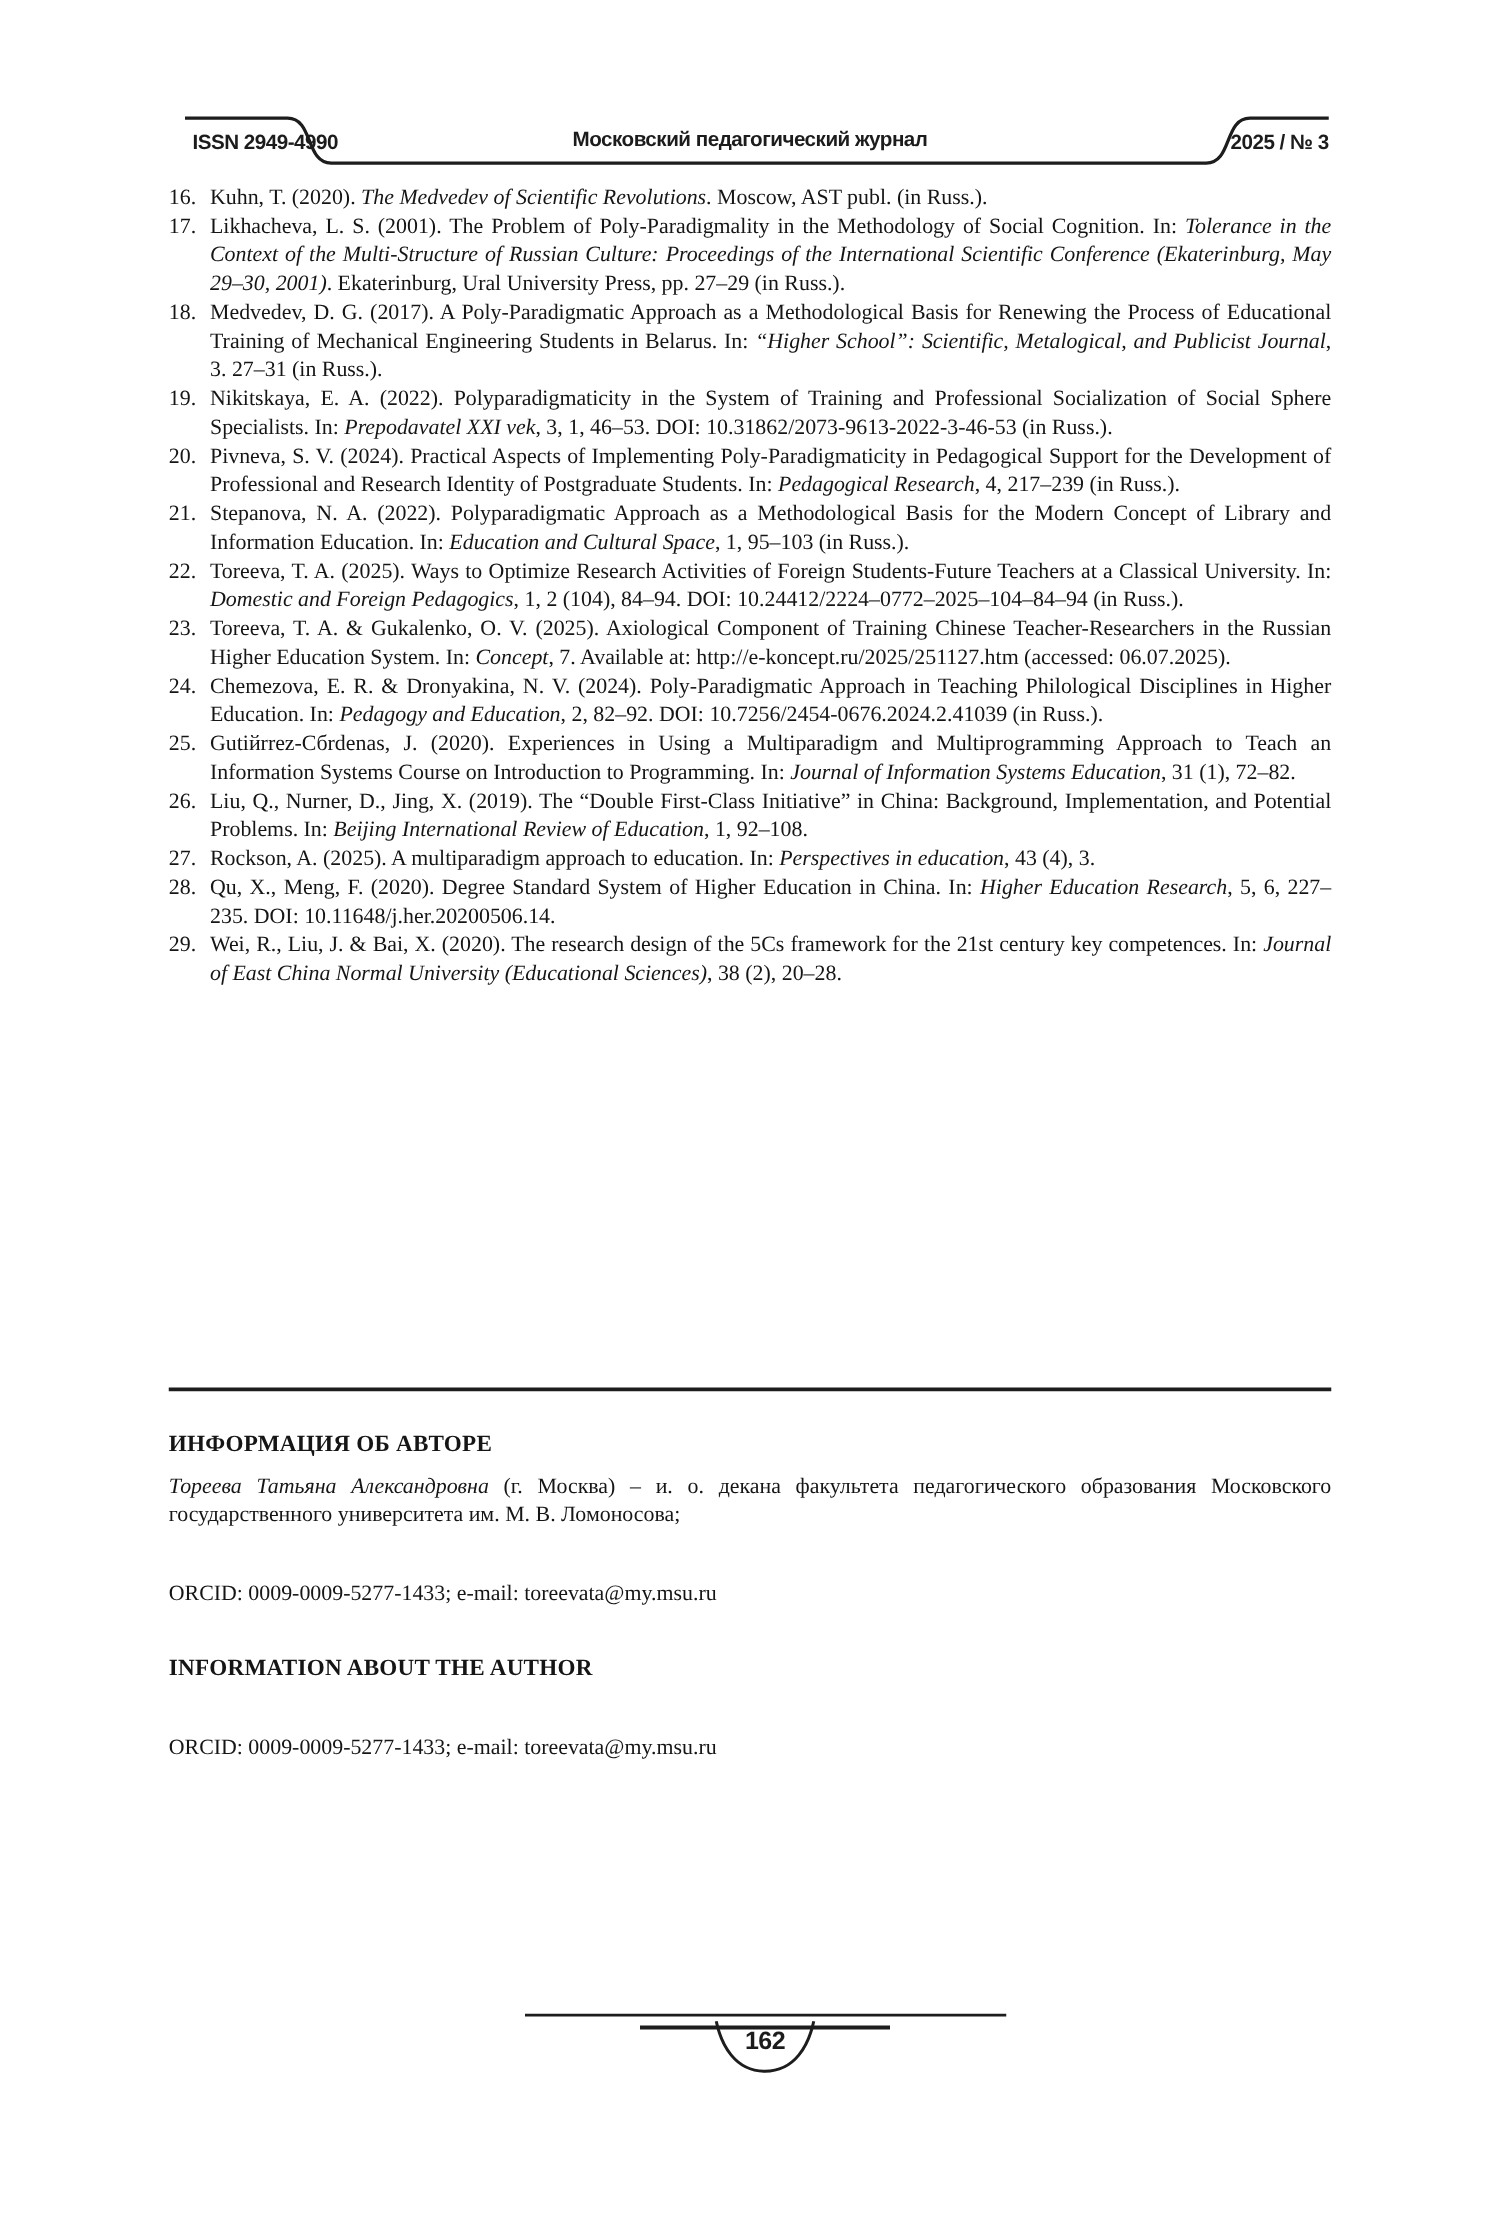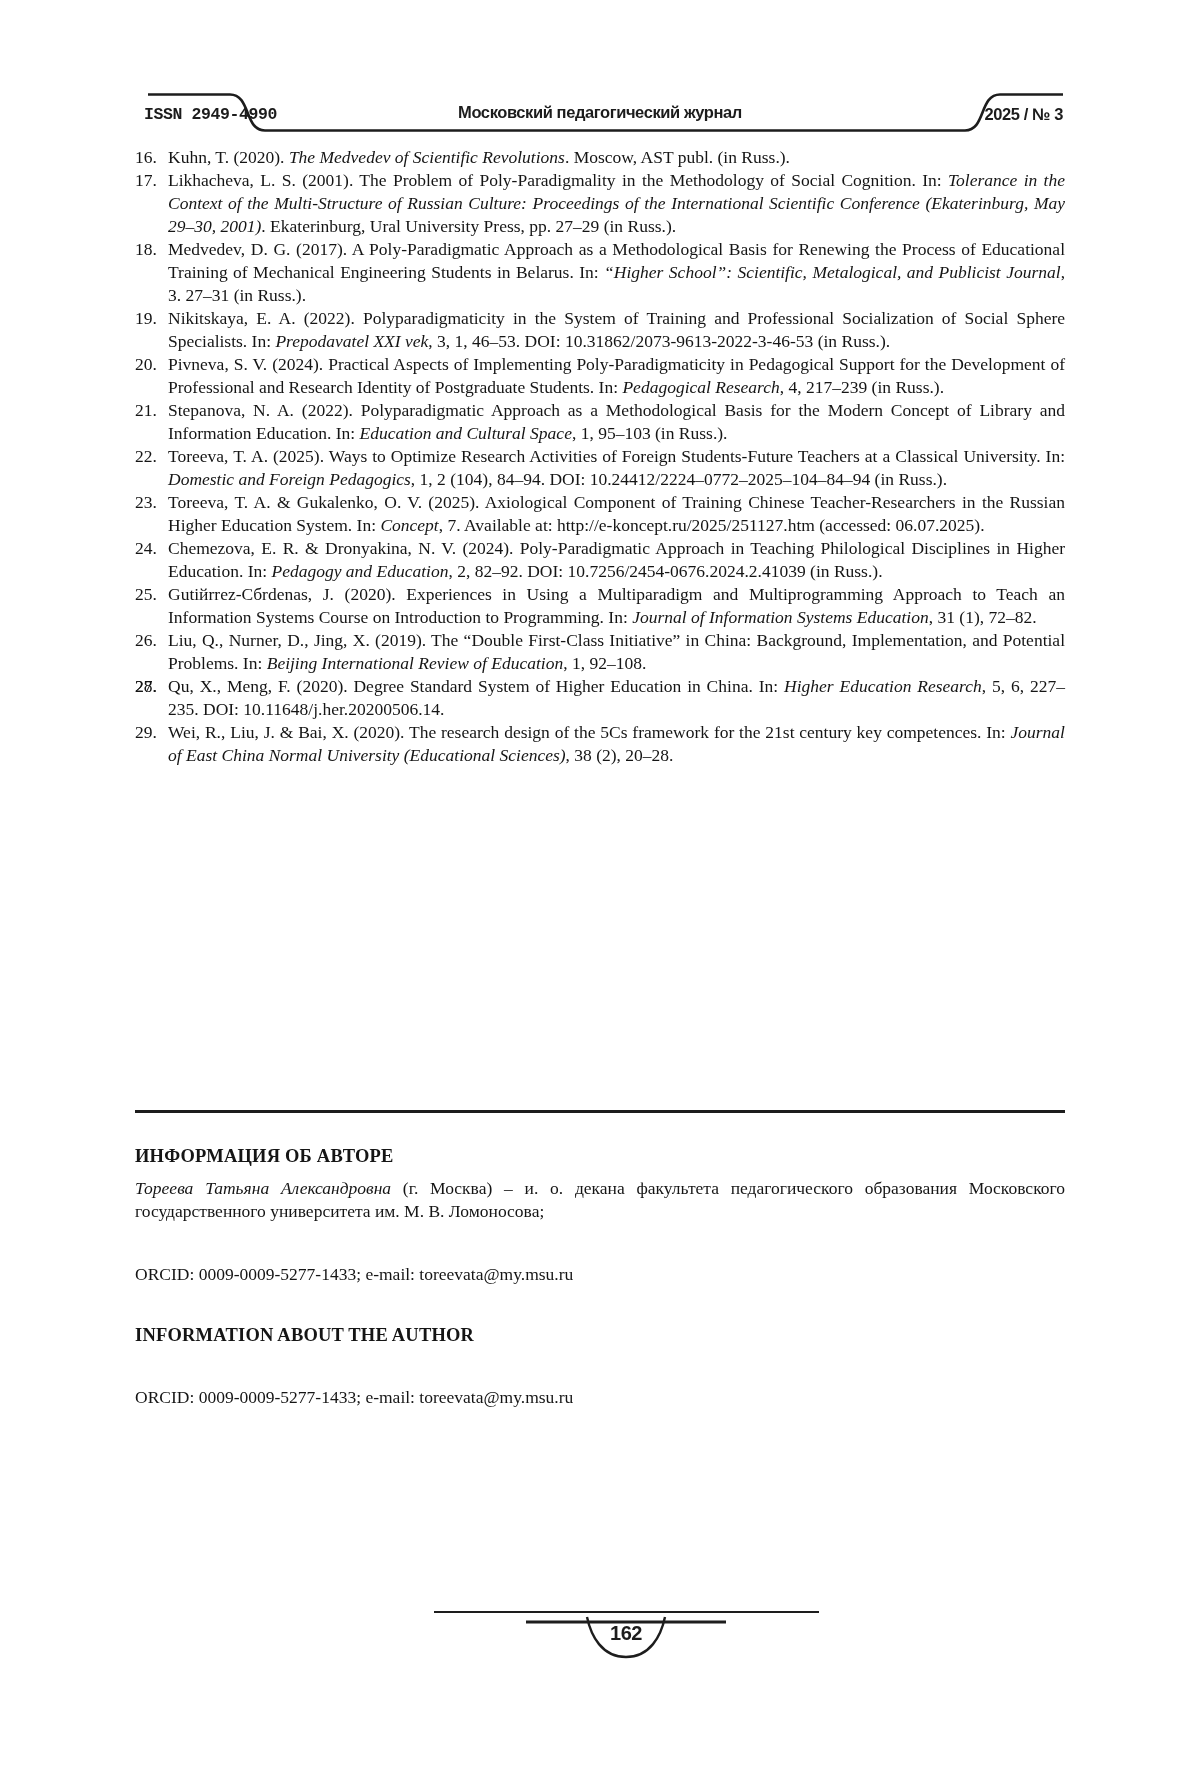--- a/index.html
+++ b/index.html
@@ -29,21 +29,21 @@
   }
   .journal-header svg { position: absolute; top: 0; left: 0; }
   .hdr-text {
     position: absolute;
     font-size: 16.5px;
     font-weight: bold;
     letter-spacing: -0.4px;
     white-space: nowrap;
     color: #1c1c1c;
   }
-  .hdr-issn  { left: 9px;  top: 13px; font-family: Liberation Mono, monospace; }
+  .hdr-issn  { left: 19px;  top: 13px; }
   .hdr-title { left: 0; right: 0; top: 11px; text-align: center; }
   .hdr-issue { right: 2px; top: 13px; }
 
   
   .refs {
     position: absolute;
     top: 146px;
     left: 0;
     width: 930px;
     list-style: none;
@@ -87,21 +87,21 @@
     font-size: 17.5px;
     line-height: 23px;
     text-align: left;
     margin-top: 40px;
   }
 
   
   .page-footer {
     position: absolute;
     top: 1606px;
-    left: 16px;
+    left: 2px;
     width: 930px;
     height: 62px;
   }
   .page-number {
     position: absolute;
     left: 447px;
     top: 16px;
     width: 56px;
     text-align: center;
     font-family: "Liberation Sans", sans-serif;
@@ -130,21 +130,21 @@
       <li class="ref"><span class="ref-num">17.</span><span><span>Likhacheva, L. S. (2001). The Problem of Poly-Paradigmality in the Methodology of Social Cognition. In: </span><i>Tolerance in the Context of the Multi-Structure of Russian Culture: Proceedings of the International Scientific Conference (Ekaterinburg, May 29–30, 2001)</i><span>. Ekaterinburg, Ural University Press, pp. 27–29 (in Russ.).</span></span></li>
       <li class="ref"><span class="ref-num">18.</span><span><span>Medvedev, D. G. (2017). A Poly-Paradigmatic Approach as a Methodological Basis for Renewing the Process of Educational Training of Mechanical Engineering Students in Belarus. In: </span><i>“Higher School”: Scientific, Metalogical, and Publicist Journal</i><span>, 3. 27–31 (in Russ.).</span></span></li>
       <li class="ref"><span class="ref-num">19.</span><span><span>Nikitskaya, E. A. (2022). Polyparadigmaticity in the System of Training and Professional Socialization of Social Sphere Specialists. In: </span><i>Prepodavatel XXI vek</i><span>, 3, 1, 46–53. DOI: 10.31862/2073-9613-2022-3-46-53 (in Russ.).</span></span></li>
       <li class="ref"><span class="ref-num">20.</span><span><span>Pivneva, S. V. (2024). Practical Aspects of Implementing Poly-Paradigmaticity in Pedagogical Support for the Development of Professional and Research Identity of Postgraduate Students. In: </span><i>Pedagogical Research</i><span>, 4, 217–239 (in Russ.).</span></span></li>
       <li class="ref"><span class="ref-num">21.</span><span><span>Stepanova, N. A. (2022). Polyparadigmatic Approach as a Methodological Basis for the Modern Concept of Library and Information Education. In: </span><i>Education and Cultural Space</i><span>, 1, 95–103 (in Russ.).</span></span></li>
       <li class="ref"><span class="ref-num">22.</span><span><span>Toreeva, T. A. (2025). Ways to Optimize Research Activities of Foreign Students-Future Teachers at a Classical University. In: </span><i>Domestic and Foreign Pedagogics</i><span>, 1, 2 (104), 84–94. DOI: 10.24412/2224–0772–2025–104–84–94 (in Russ.).</span></span></li>
       <li class="ref"><span class="ref-num">23.</span><span><span>Toreeva, T. A. &amp; Gukalenko, O. V. (2025). Axiological Component of Training Chinese Teacher-Researchers in the Russian Higher Education System. In: </span><i>Concept</i><span>, 7. Available at: http://e-koncept.ru/2025/251127.htm (accessed: 06.07.2025).</span></span></li>
       <li class="ref"><span class="ref-num">24.</span><span><span>Chemezova, E. R. &amp; Dronyakina, N. V. (2024). Poly-Paradigmatic Approach in Teaching Philological Disciplines in Higher Education. In: </span><i>Pedagogy and Education</i><span>, 2, 82–92. DOI: 10.7256/2454-0676.2024.2.41039 (in Russ.).</span></span></li>
       <li class="ref"><span class="ref-num">25.</span><span><span>Gutiйrrez-Cбrdenas, J. (2020). Experiences in Using a Multiparadigm and Multiprogramming Approach to Teach an Information Systems Course on Introduction to Programming. In: </span><i>Journal of Information Systems Education</i><span>, 31 (1), 72–82.</span></span></li>
       <li class="ref"><span class="ref-num">26.</span><span><span>Liu, Q., Nurner, D., Jing, X. (2019). The “Double First-Class Initiative” in China: Background, Implementation, and Potential Problems. In: </span><i>Beijing International Review of Education</i><span>, 1, 92–108.</span></span></li>
-      <li class="ref"><span class="ref-num">27.</span></li>
+      <li class="ref"><span class="ref-num">27.</span><span><span>Rockson, A. (2025). A multiparadigm approach to education. In: </span><i>Perspectives in education</i><span>, 43 (4), 3.</span></span></li>
       <li class="ref"><span class="ref-num">28.</span><span><span>Qu, X., Meng, F. (2020). Degree Standard System of Higher Education in China. In: </span><i>Higher Education Research</i><span>, 5, 6, 227–235. DOI: 10.11648/j.her.20200506.14.</span></span></li>
       <li class="ref"><span class="ref-num">29.</span><span><span>Wei, R., Liu, J. &amp; Bai, X. (2020). The research design of the 5Cs framework for the 21st century key competences. In: </span><i>Journal of East China Normal University (Educational Sciences)</i><span>, 38 (2), 20–28.</span></span></li>
     </ol>
 
   <div class="after-refs">
     <hr class="rule">
 
     <section class="author-section">
       <h2 class="author-heading">ИНФОРМАЦИЯ ОБ АВТОРЕ</h2>
       <p class="author-para"><i>Тореева Татьяна Александровна</i><span> (г. Москва)  – и. о. декана факультета педагогического образования Московского государственного университета им. М. В. Ломоносова;</span></p>

